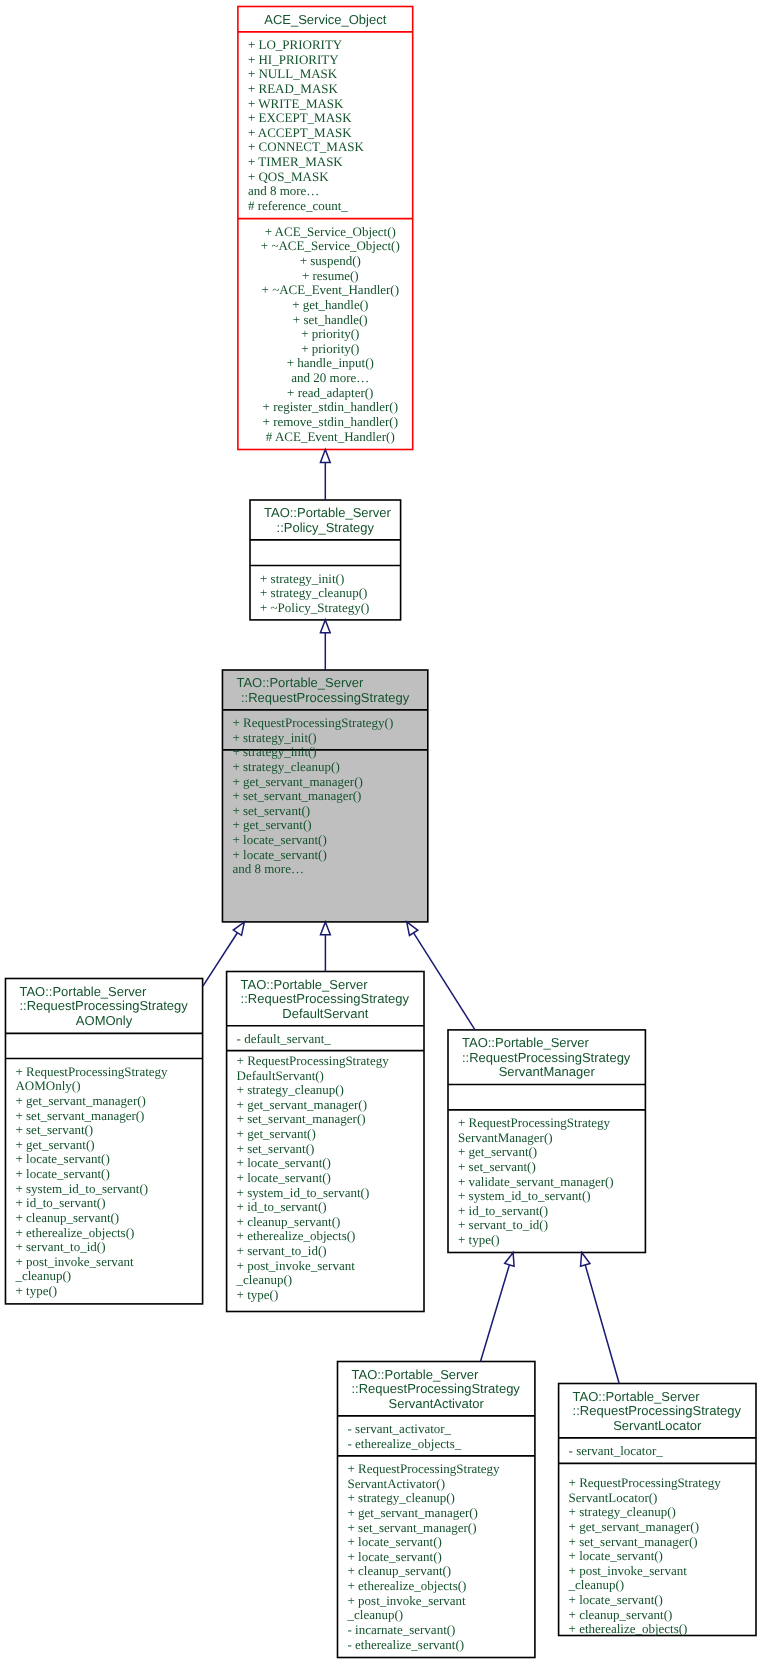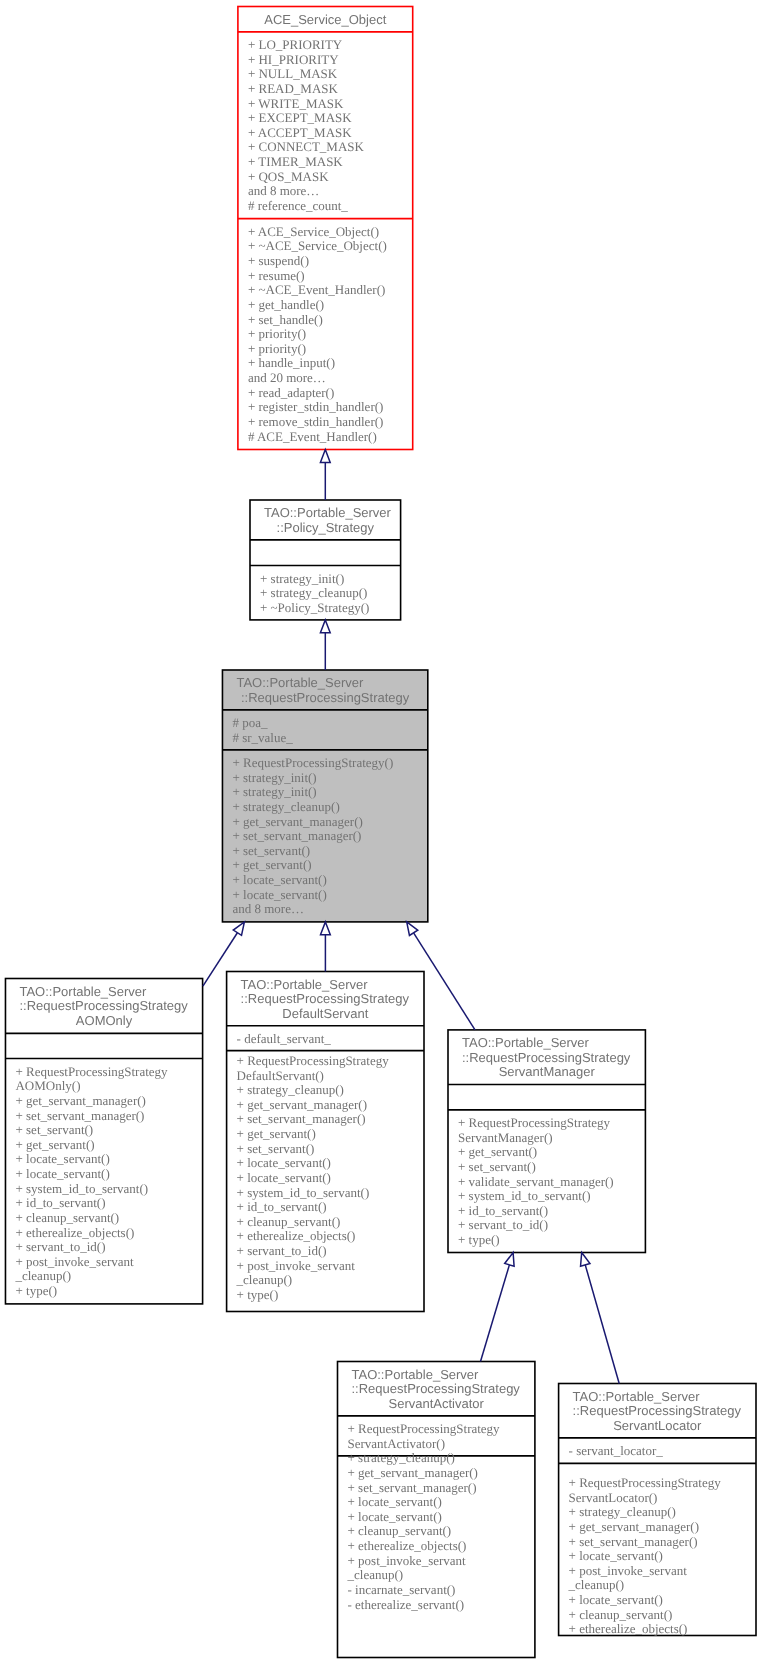--- a/index.html
+++ b/index.html
@@ -1,21 +1,21 @@
 <!DOCTYPE html>
 <html><head>
 <meta charset="utf-8">
 <title>Inheritance diagram</title>
 <style>
   html,body{margin:0;padding:0;background:#ffffff;}
   #diagram{position:relative;width:761px;height:1664px;background:#ffffff;
     font-family:"Liberation Sans", sans-serif;overflow:hidden;
     -webkit-font-smoothing:antialiased;text-rendering:geometricPrecision;}
   .node{position:absolute;box-sizing:border-box;
-    font-size:13px;line-height:14.63px;color:#737373;}
+    font-size:13px;line-height:14.63px;color:#14532d;}
   .sec{box-sizing:border-box;position:relative;}
   .title{padding:6.2px 0 3.5px 0;}
   .title .tl{white-space:pre;padding-left:14px;}
   .title .tl.center{text-align:center;padding-left:0;}
   .rows{padding:6.2px 0 3.5px 10px;font-family:Liberation Serif, serif;}
   .rows .rw{white-space:pre;}
   svg.layer{position:absolute;left:0;top:0;overflow:visible;}
   svg.boxes{z-index:0;}
   #diagram .node{z-index:1;}
   svg.edges{z-index:2;}
@@ -77,21 +77,21 @@
       <div class="rw">+ READ_MASK</div>
       <div class="rw">+ WRITE_MASK</div>
       <div class="rw">+ EXCEPT_MASK</div>
       <div class="rw">+ ACCEPT_MASK</div>
       <div class="rw">+ CONNECT_MASK</div>
       <div class="rw">+ TIMER_MASK</div>
       <div class="rw">+ QOS_MASK</div>
       <div class="rw">and 8 more…</div>
       <div class="rw"># reference_count_</div>
     </div>
-    <div class="sec rows" style="height: 230.85px;">
+    <div class="sec rows" style="height: 230.85px; text-align: center;">
       <div class="rw">+ ACE_Service_Object()</div>
       <div class="rw">+ ~ACE_Service_Object()</div>
       <div class="rw">+ suspend()</div>
       <div class="rw">+ resume()</div>
       <div class="rw">+ ~ACE_Event_Handler()</div>
       <div class="rw">+ get_handle()</div>
       <div class="rw">+ set_handle()</div>
       <div class="rw">+ priority()</div>
       <div class="rw">+ priority()</div>
       <div class="rw">+ handle_input()</div>
@@ -113,24 +113,20 @@
       <div class="rw">+ strategy_init()</div>
       <div class="rw">+ strategy_cleanup()</div>
       <div class="rw">+ ~Policy_Strategy()</div>
     </div>
   </div>
   <div class="node" style="left: 222.45px; top: 670px; width: 205.35px; height: 251.9px;">
     <div class="sec title" style="height: 39.9px;">
       <div class="tl">TAO::Portable_Server</div>
       <div class="tl center">::RequestProcessingStrategy</div>
     </div>
-    <div class="sec rows" style="height: 40px;">
-      <div class="rw"># poa_</div>
-      <div class="rw"># sr_value_</div>
-    </div>
     <div class="sec rows" style="height: 203px;">
       <div class="rw">+ RequestProcessingStrategy()</div>
       <div class="rw">+ strategy_init()</div>
       <div class="rw">+ strategy_init()</div>
       <div class="rw">+ strategy_cleanup()</div>
       <div class="rw">+ get_servant_manager()</div>
       <div class="rw">+ set_servant_manager()</div>
       <div class="rw">+ set_servant()</div>
       <div class="rw">+ get_servant()</div>
       <div class="rw">+ locate_servant()</div>
@@ -213,20 +209,24 @@
       <div class="rw">+ servant_to_id()</div>
       <div class="rw">+ type()</div>
     </div>
   </div>
   <div class="node" style="left: 337.5px; top: 1361.5px; width: 197.4px; height: 296px;">
     <div class="sec title" style="height: 54.4px;">
       <div class="tl">TAO::Portable_Server</div>
       <div class="tl">::RequestProcessingStrategy</div>
       <div class="tl center">ServantActivator</div>
     </div>
+    <div class="sec rows" style="height: 40px;">
+      <div class="rw">- servant_activator_</div>
+      <div class="rw">- etherealize_objects_</div>
+    </div>
     <div class="sec rows" style="height: 201.6px;">
       <div class="rw">+ RequestProcessingStrategy</div>
       <div class="rw">ServantActivator()</div>
       <div class="rw">+ strategy_cleanup()</div>
       <div class="rw">+ get_servant_manager()</div>
       <div class="rw">+ set_servant_manager()</div>
       <div class="rw">+ locate_servant()</div>
       <div class="rw">+ locate_servant()</div>
       <div class="rw">+ cleanup_servant()</div>
       <div class="rw">+ etherealize_objects()</div>

